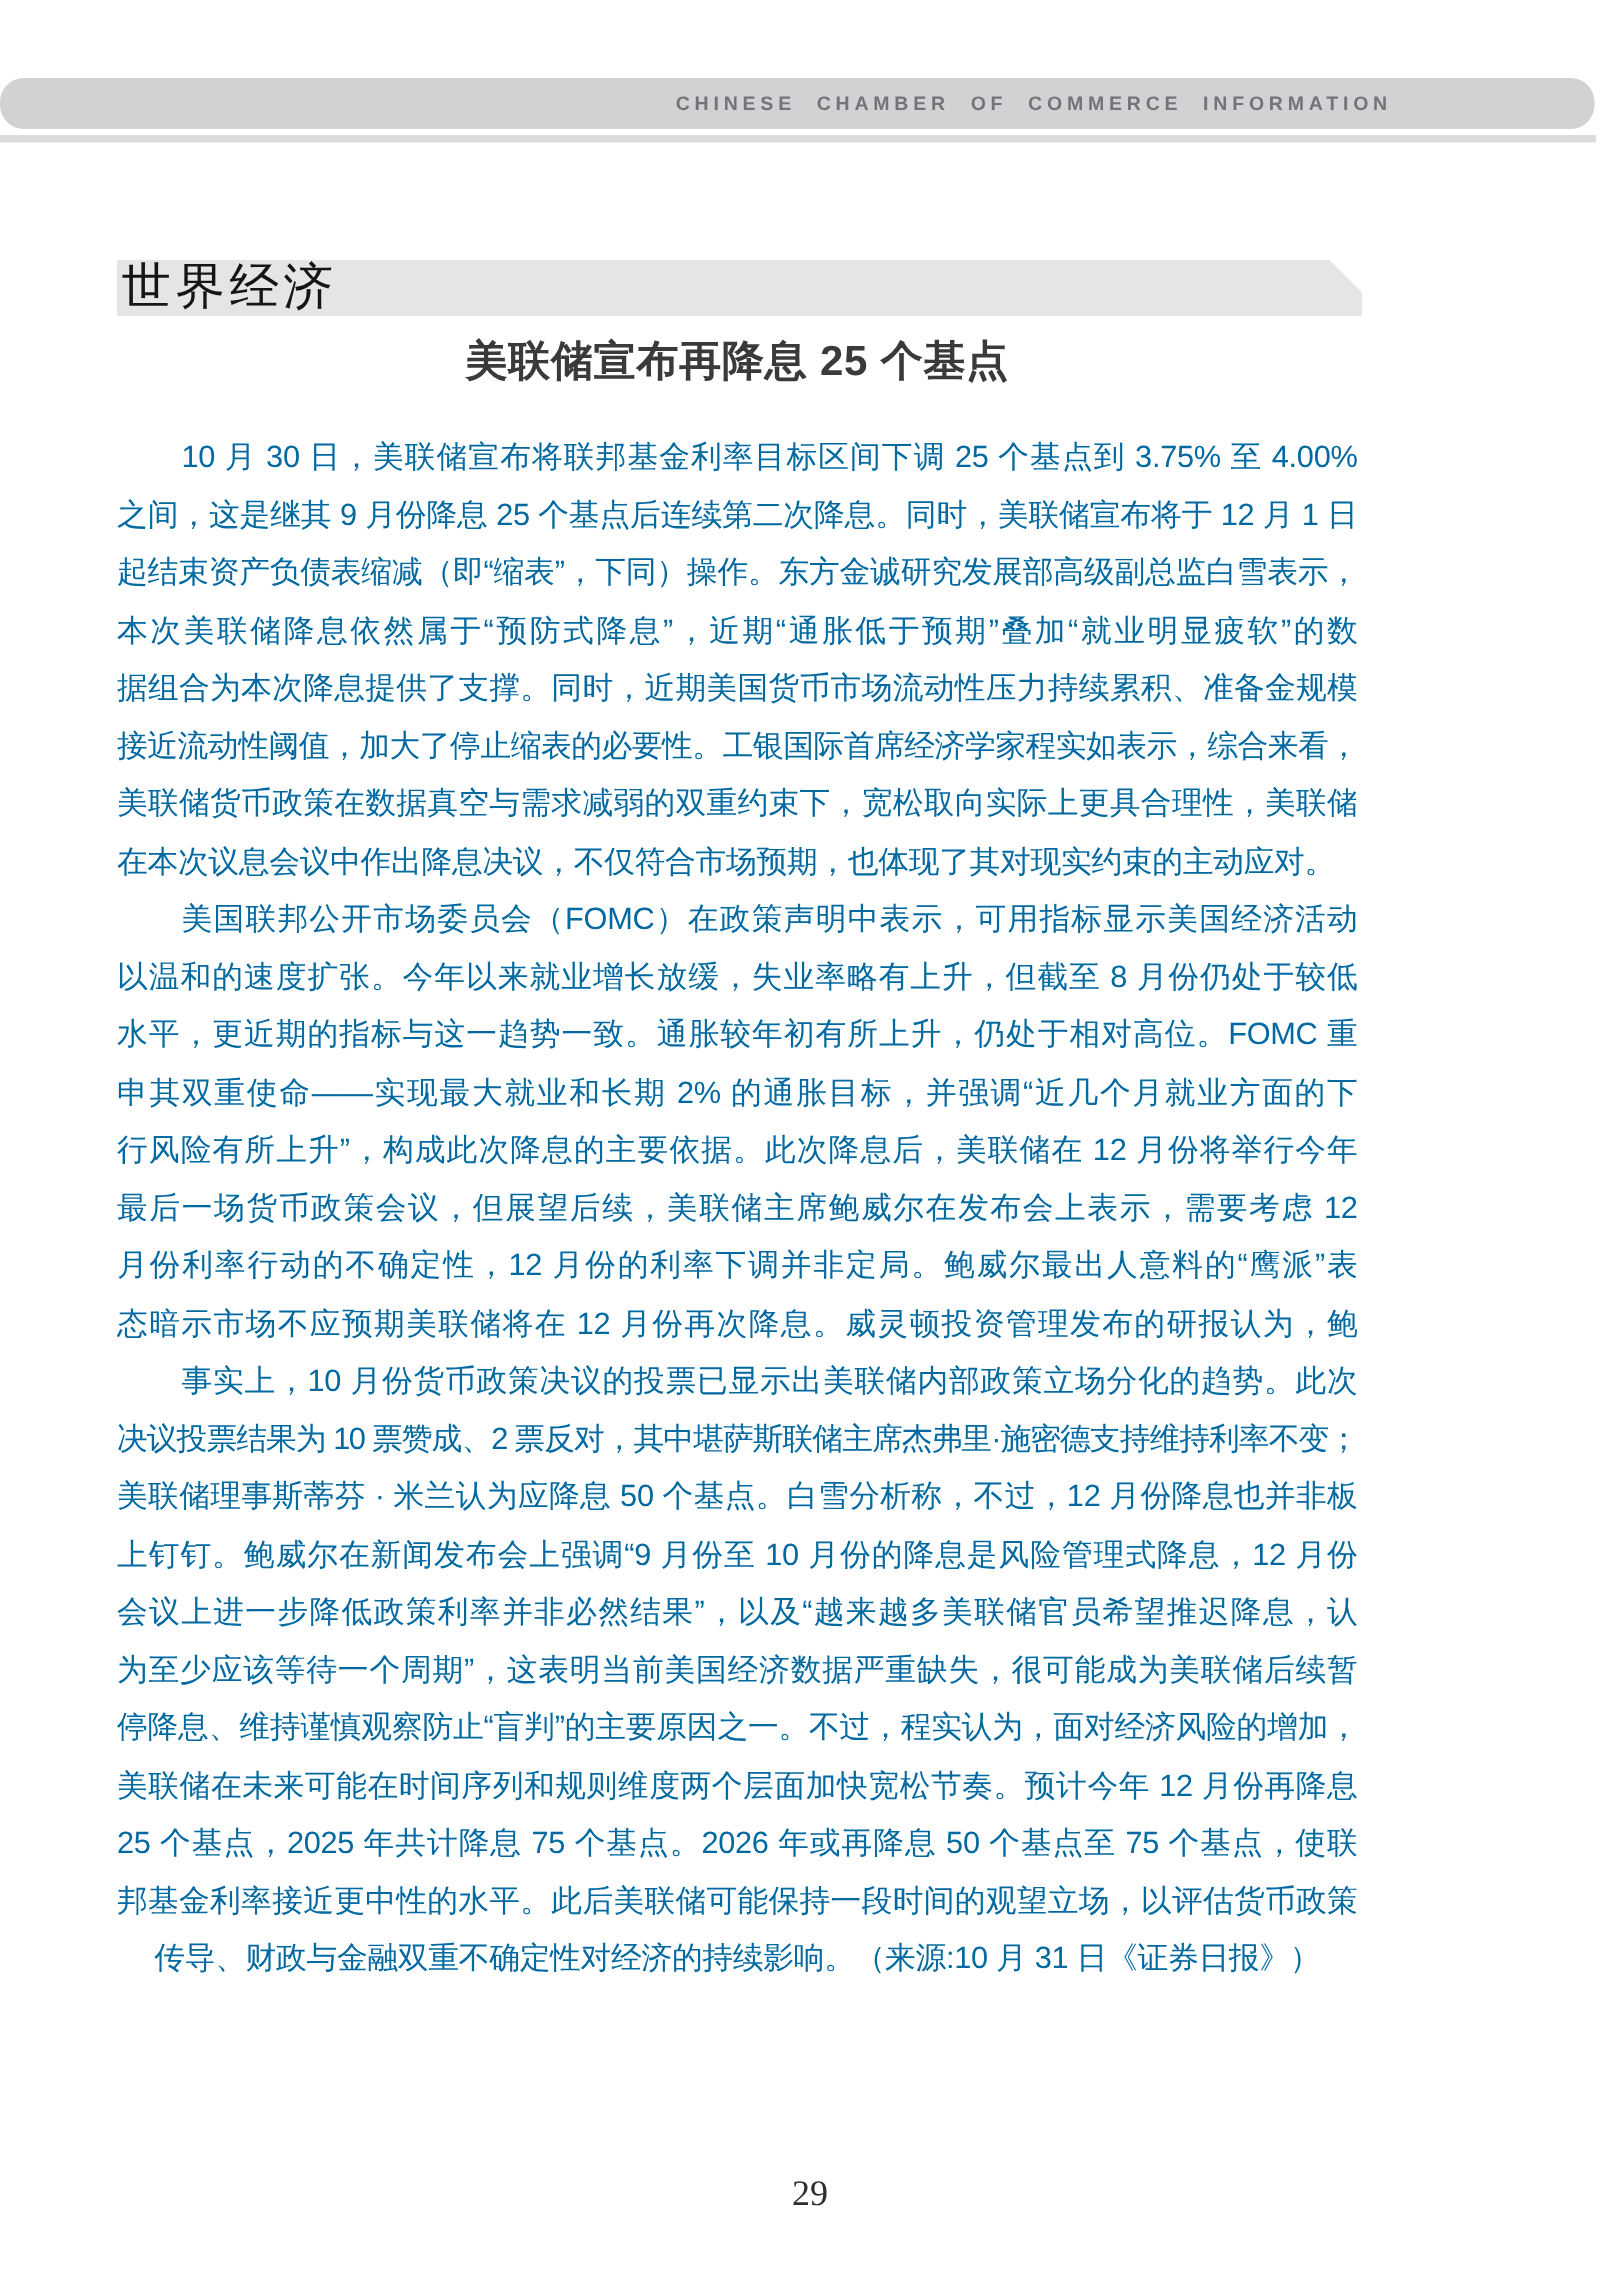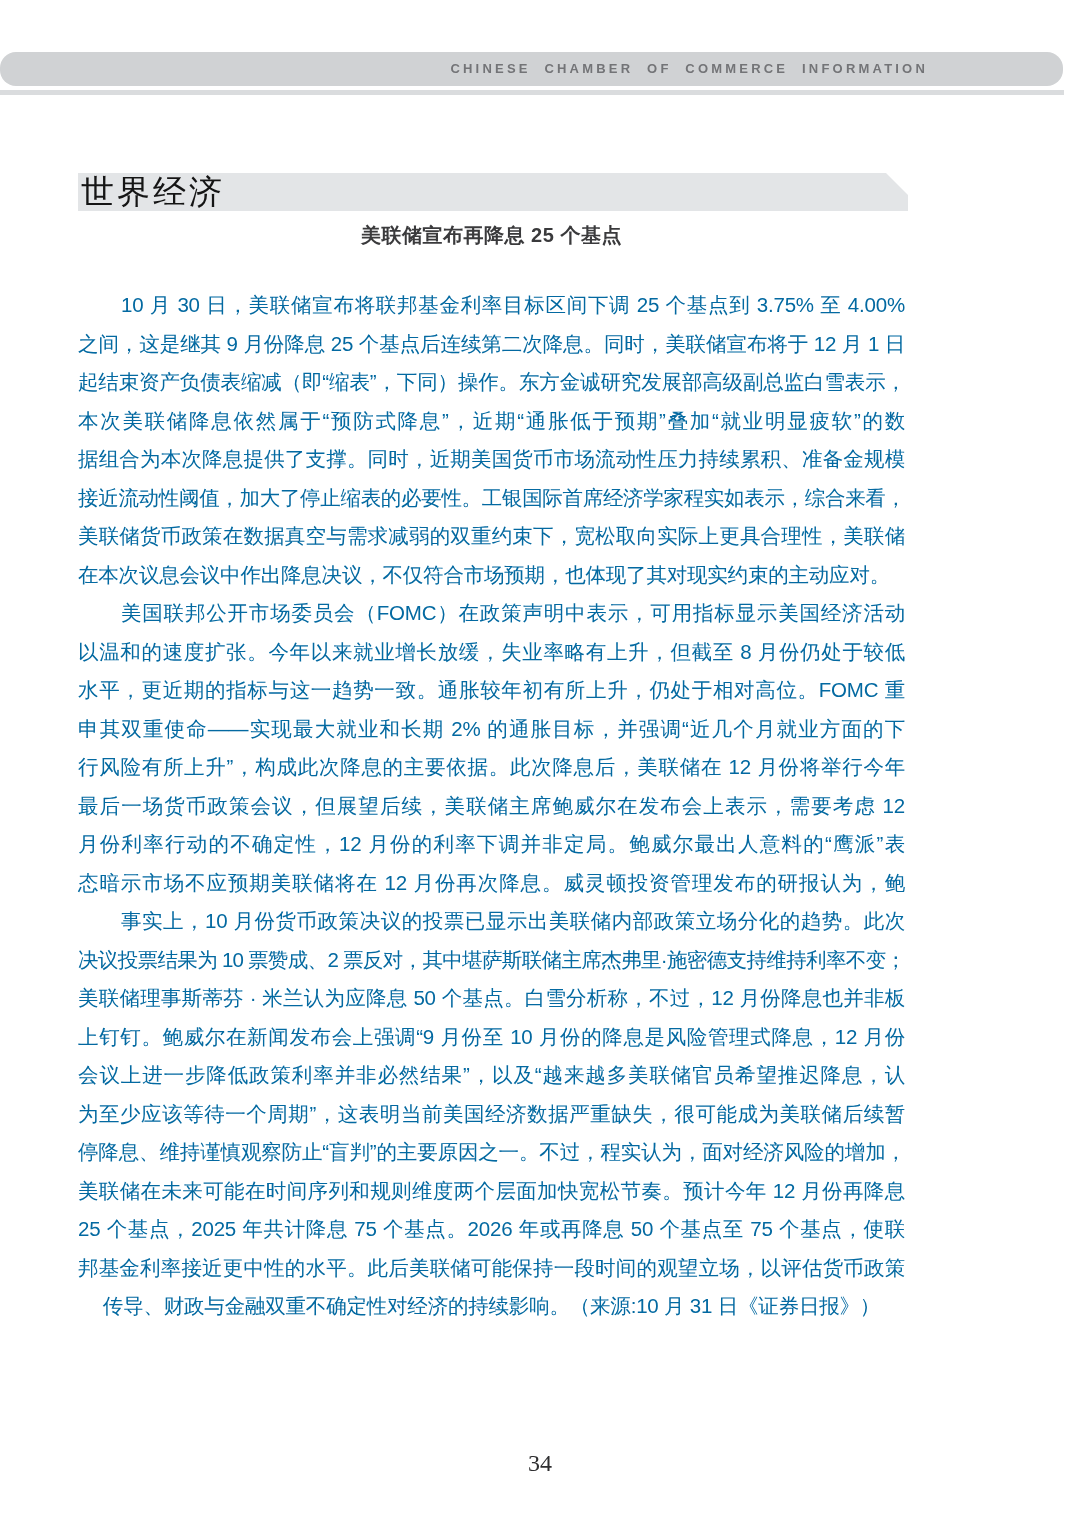--- a/index.html
+++ b/index.html
@@ -54,21 +54,21 @@
     letter-spacing: 3px;
     color: #151515;
     white-space: nowrap;
   }
   
   .article-title {
     position: absolute;
     top: 222px; left: 78px;
     width: 827px;
     text-align: center;
-    font-size: 20px;
+    font-size: 28px;
     font-weight: bold;
     letter-spacing: 0.5px;
     color: #3a3a3c;
   }
   
   .article-body {
     position: absolute;
     top: 286px; left: 78px;
     width: 827px;
     font-size: 20.5px;
@@ -143,15 +143,15 @@
       <div class="line squeeze">停降息、维持谨慎观察防止“盲判”的主要原因之一。不过，程实认为，面对经济风险的增加，</div>
       <div class="line">美联储在未来可能在时间序列和规则维度两个层面加快宽松节奏。预计今年 12 月份再降息</div>
       <div class="line">25 个基点，2025 年共计降息 75 个基点。2026 年或再降息 50 个基点至 75 个基点，使联</div>
       <div class="line">邦基金利率接近更中性的水平。此后美联储可能保持一段时间的观望立场，以评估货币政策</div>
       <div class="line end split">
         <span>传导、财政与金融双重不确定性对经济的持续影响。</span>
         <span>（来源:10 月 31 日《证券日报》）</span>
       </div>
     </div>
 
-  <div class="page-number">34</div>
+  <div class="page-number">29</div>
 
 </div>
 
 </body></html>

